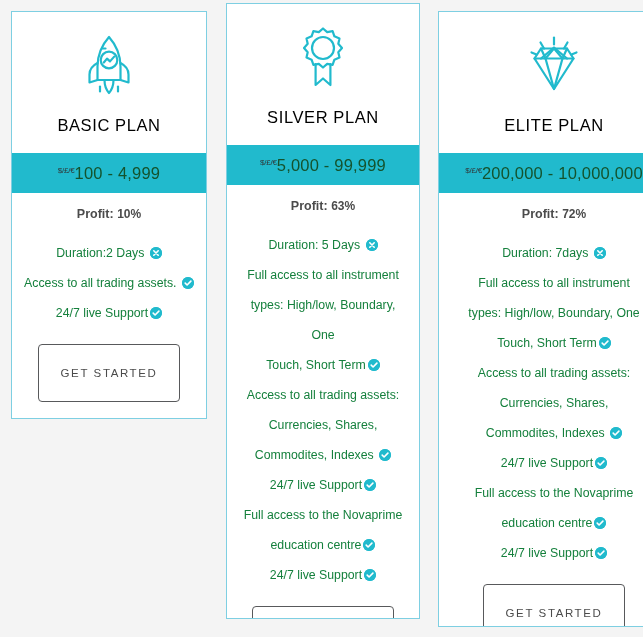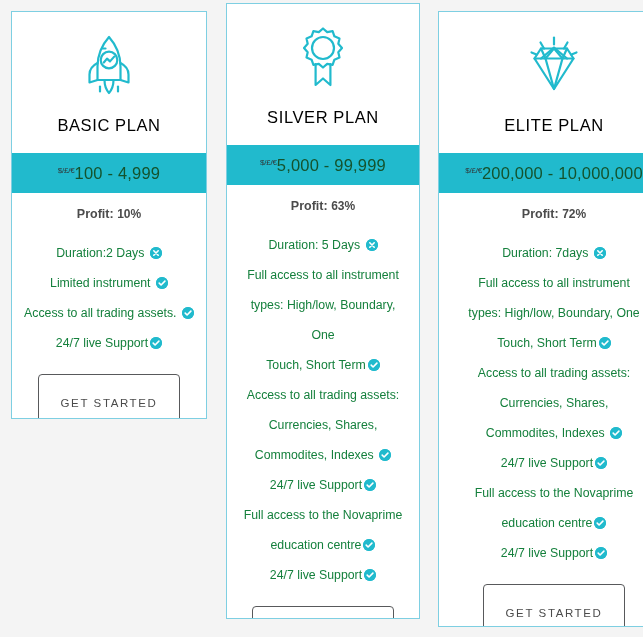--- a/index.html
+++ b/index.html
@@ -162,24 +162,20 @@
         <div class="plan-title">BASIC PLAN</div>
       </div>
       <div class="price-band">
         <span class="price-inner"><span class="currency-sup">$/£/€</span><span class="price-value">100 - 4,999</span></span>
       </div>
       <div class="features">
         <div class="profit-line"><span>Profit:</span> <span class="profit-value">10%</span></div>
         <div class="feature-item"><span>Duration:2 Days</span> <span class="badge"><svg width="12" height="12" viewBox="0 0 12 12">
               <circle cx="6" cy="6" r="6" fill="#21bacd"></circle>
               <path d="M3.8 3.8 L8.2 8.2 M8.2 3.8 L3.8 8.2" stroke="#ffffff" stroke-width="1.6" fill="none" stroke-linecap="round"></path>
-            </svg></span></div>
-        <div class="feature-item"><span>Limited instrument</span> <span class="badge"><svg width="12" height="12" viewBox="0 0 12 12">
-              <circle cx="6" cy="6" r="6" fill="#21bacd"></circle>
-              <path d="M3.2 6.1 L5.1 8 L8.9 4.1" stroke="#ffffff" stroke-width="1.6" fill="none" stroke-linecap="round" stroke-linejoin="round"></path>
             </svg></span></div>
         <div class="feature-item"><span>Access to all trading assets.</span> <span class="badge"><svg width="12" height="12" viewBox="0 0 12 12">
               <circle cx="6" cy="6" r="6" fill="#21bacd"></circle>
               <path d="M3.2 6.1 L5.1 8 L8.9 4.1" stroke="#ffffff" stroke-width="1.6" fill="none" stroke-linecap="round" stroke-linejoin="round"></path>
             </svg></span></div>
         <div class="feature-item"><span>24/7 live Support</span><span class="badge"><svg width="12" height="12" viewBox="0 0 12 12">
               <circle cx="6" cy="6" r="6" fill="#21bacd"></circle>
               <path d="M3.2 6.1 L5.1 8 L8.9 4.1" stroke="#ffffff" stroke-width="1.6" fill="none" stroke-linecap="round" stroke-linejoin="round"></path>
             </svg></span></div>
         <div class="cta-wrap"><button class="cta-button">GET STARTED</button></div>

